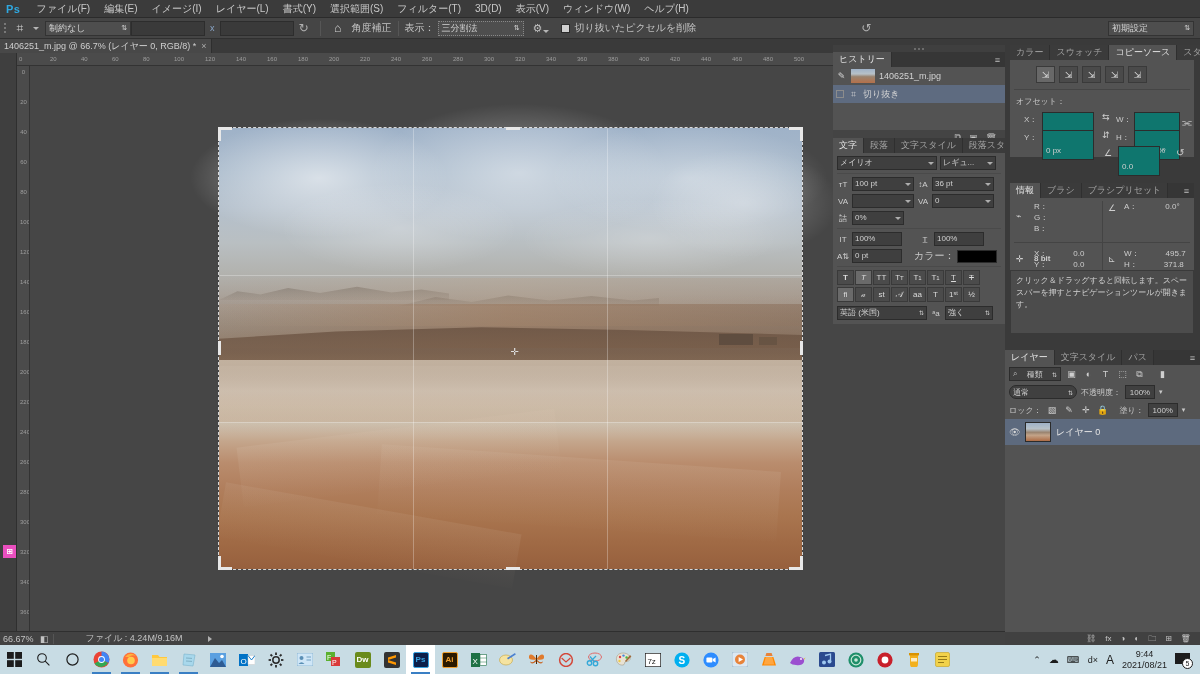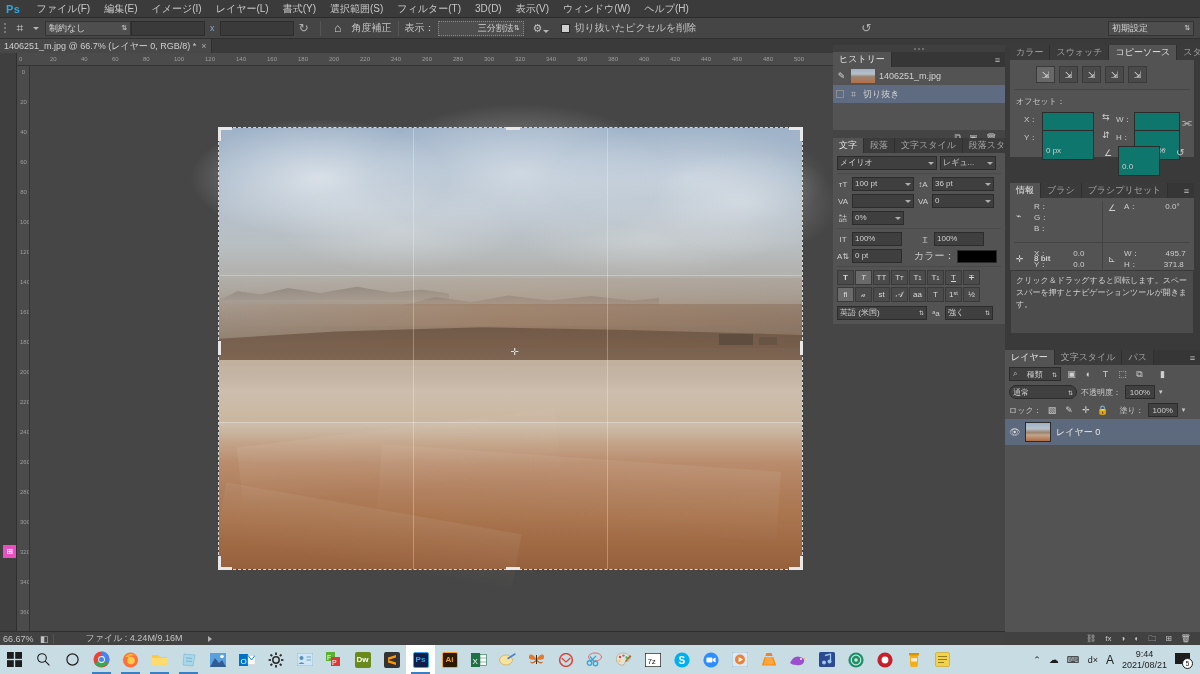--- a/index.html
+++ b/index.html
@@ -40,21 +40,21 @@
   .tri-dn { width: 0; height: 0; border-left: 3px solid transparent;
             border-right: 3px solid transparent; border-top: 3px solid #b5b5b5; }
   .opt-sep { width: 1px; height: 15px; background: #303030; margin: 0 6px;
              border-right: 1px solid #565656; }
   .opt-label { color: #c4c4c4; font-size: 10px; white-space: nowrap; }
   .opt-select {
     background: #4e4e4e; border: 1px solid #333; height: 15px; min-width: 86px;
     color: #d3d3d3; font-size: 9px; display: flex; align-items: center;
     padding: 0 3px; justify-content: space-between;
   }
-  .opt-select.dotted { border: 1px dotted #888; justify-content: flex-end; }
+  .opt-select.dotted { border: 1px dotted #888; }
   .opt-field {
     background: #3a3a3a; border: 1px solid #2d2d2d; height: 15px; width: 74px;
     color: #cfcfcf; font-size: 9px; padding: 0 3px; line-height: 13px;
   }
   .x-mark { color: #8aa6c8; font-size: 9px; padding: 0 5px; }
   .refresh-ico { color: #b0b0b0; font-size: 12px; padding: 0 5px; }
   .chk-box { width: 9px; height: 9px; background: #cfcfcf; border: 1px solid #2b2b2b;
              display: inline-block; }
   .gear-ico { color: #c0c0c0; font-size: 11px; }
 

